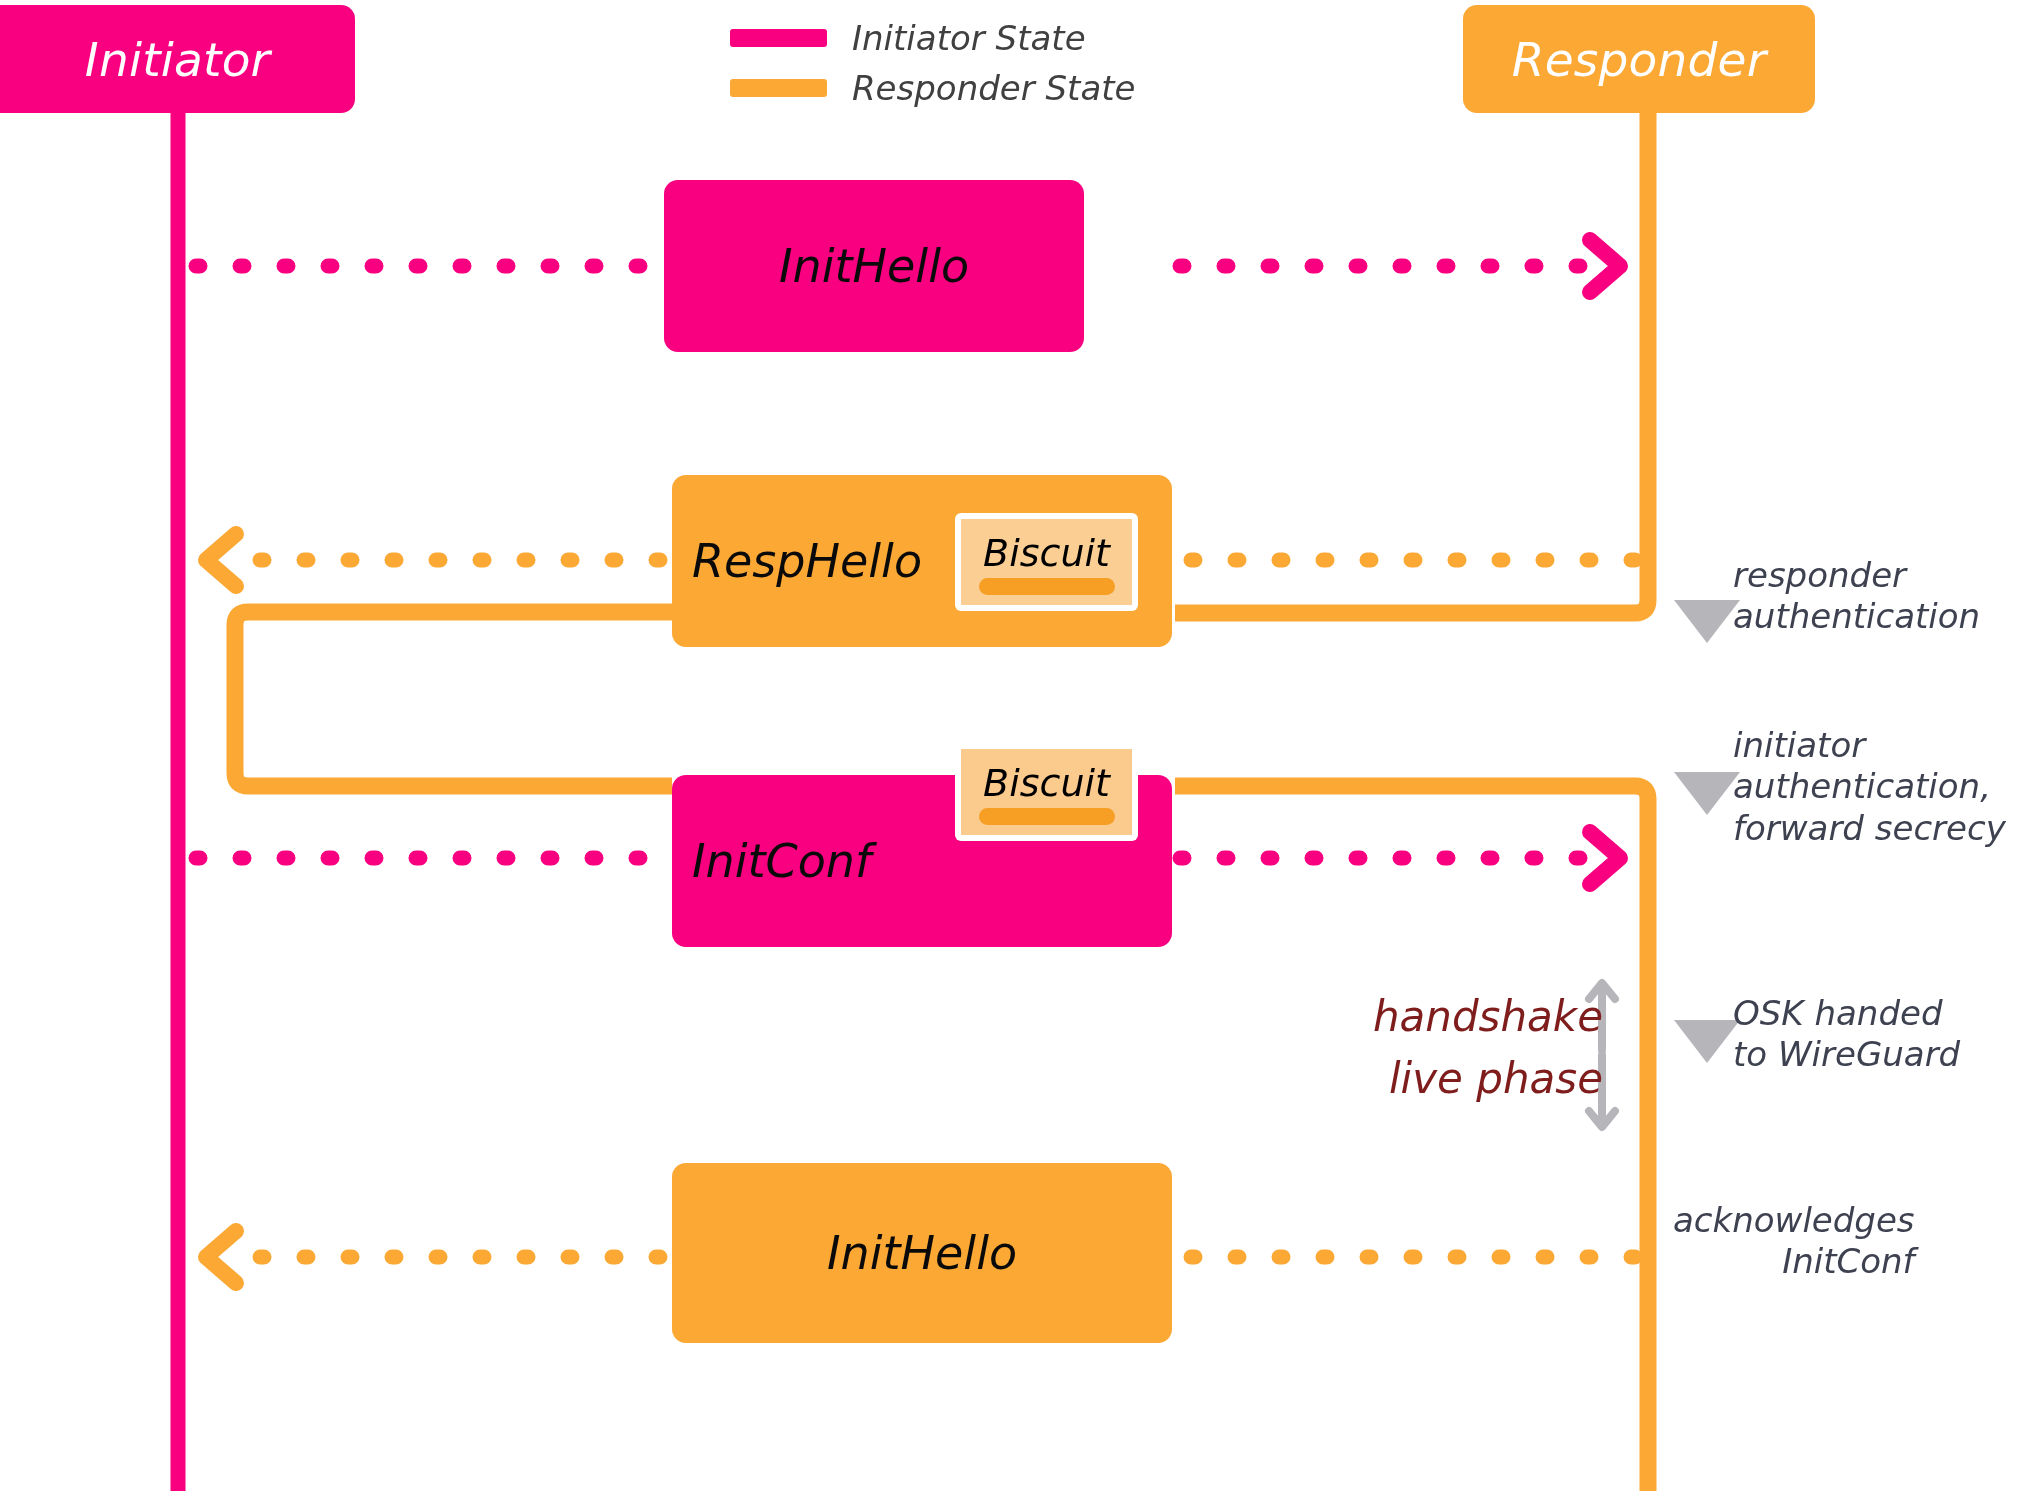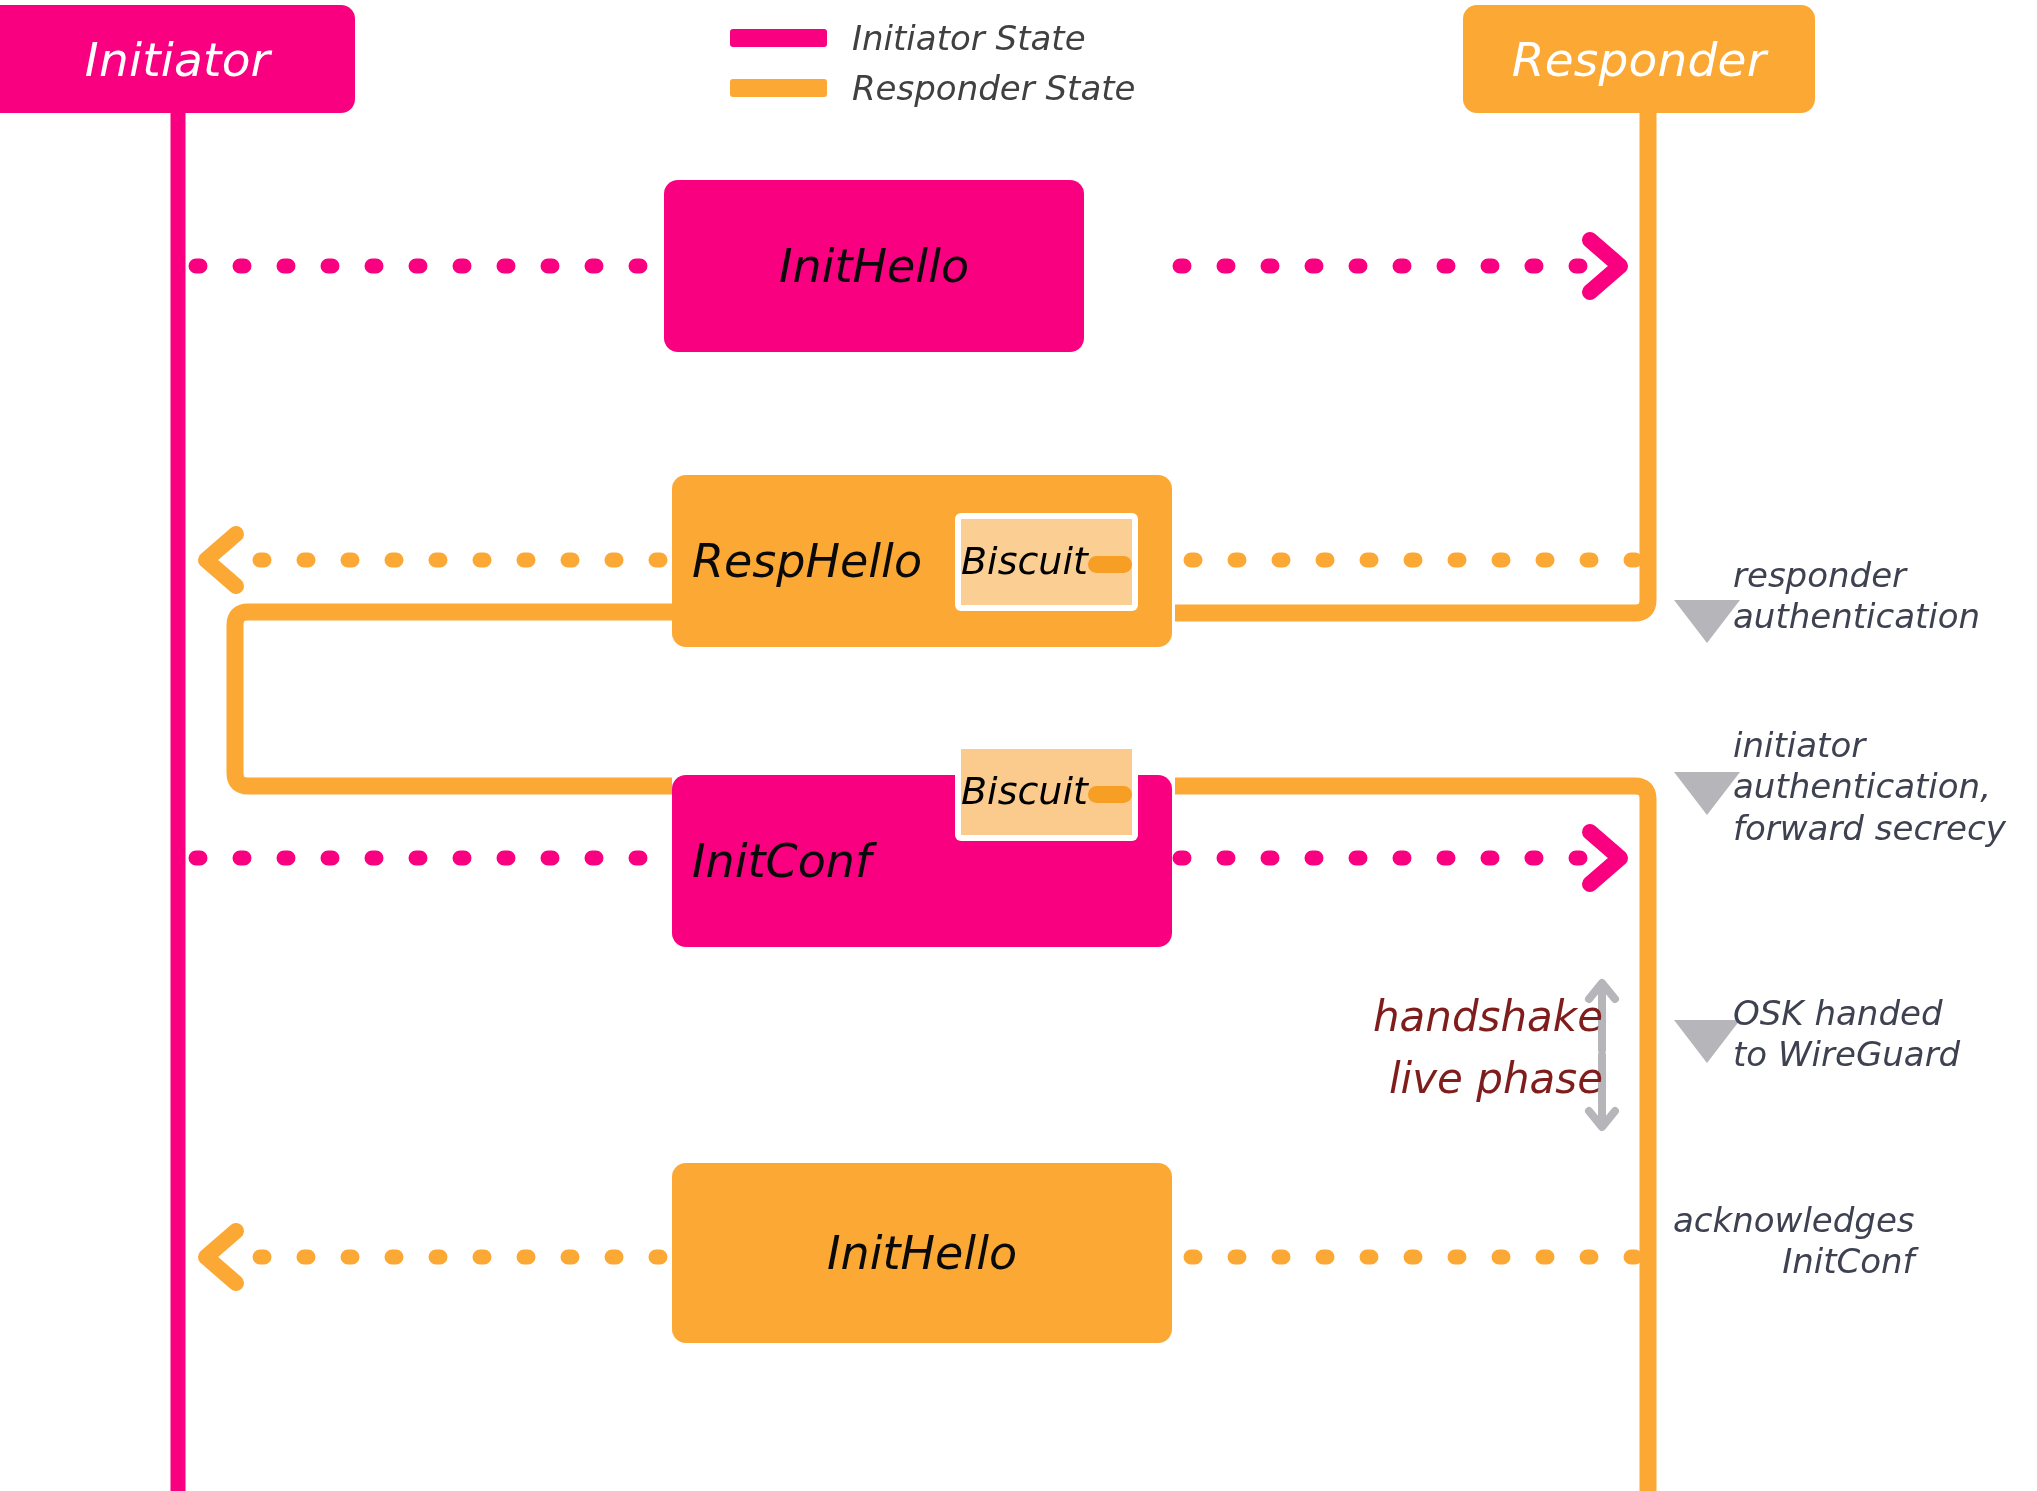--- a/index.html
+++ b/index.html
@@ -83,20 +83,21 @@
     border-radius: 6px;
     background: #ffffff;
     box-sizing: border-box;
     padding: 6px;
   }
   .biscuit-inner {
     width: 100%;
     height: 100%;
     box-sizing: border-box;
     display: flex;
+    flex-direction: column;
     align-items: center;
     justify-content: center;
     padding-top: 4px;
   }
   .biscuit-light { background: #FBCE94; }
   .biscuit-dark  { background: #FBCB8E; }
   .biscuit-text {
     font-size: 38px;
     color: #000000;
     line-height: 1;

